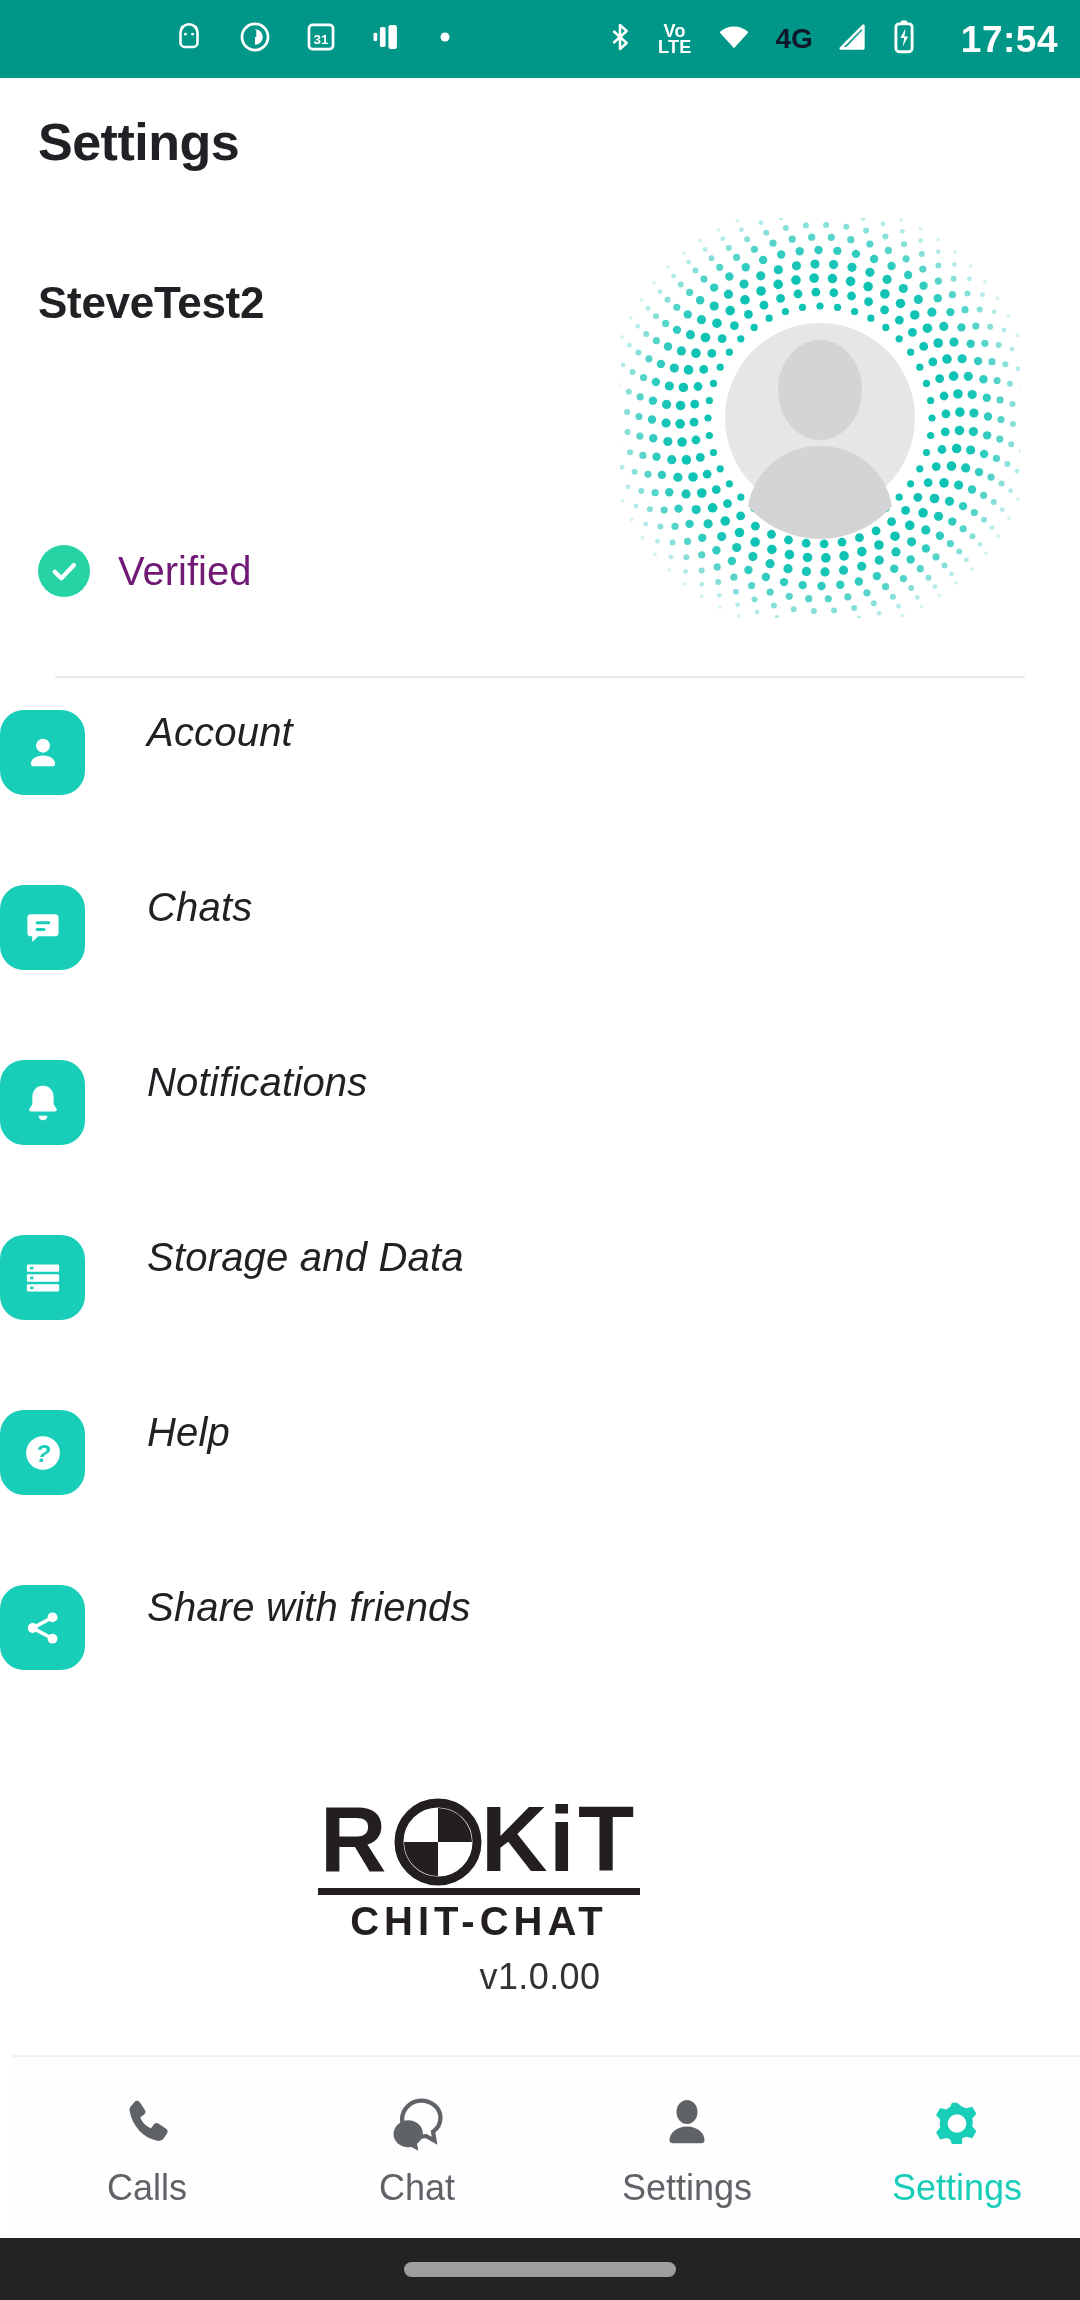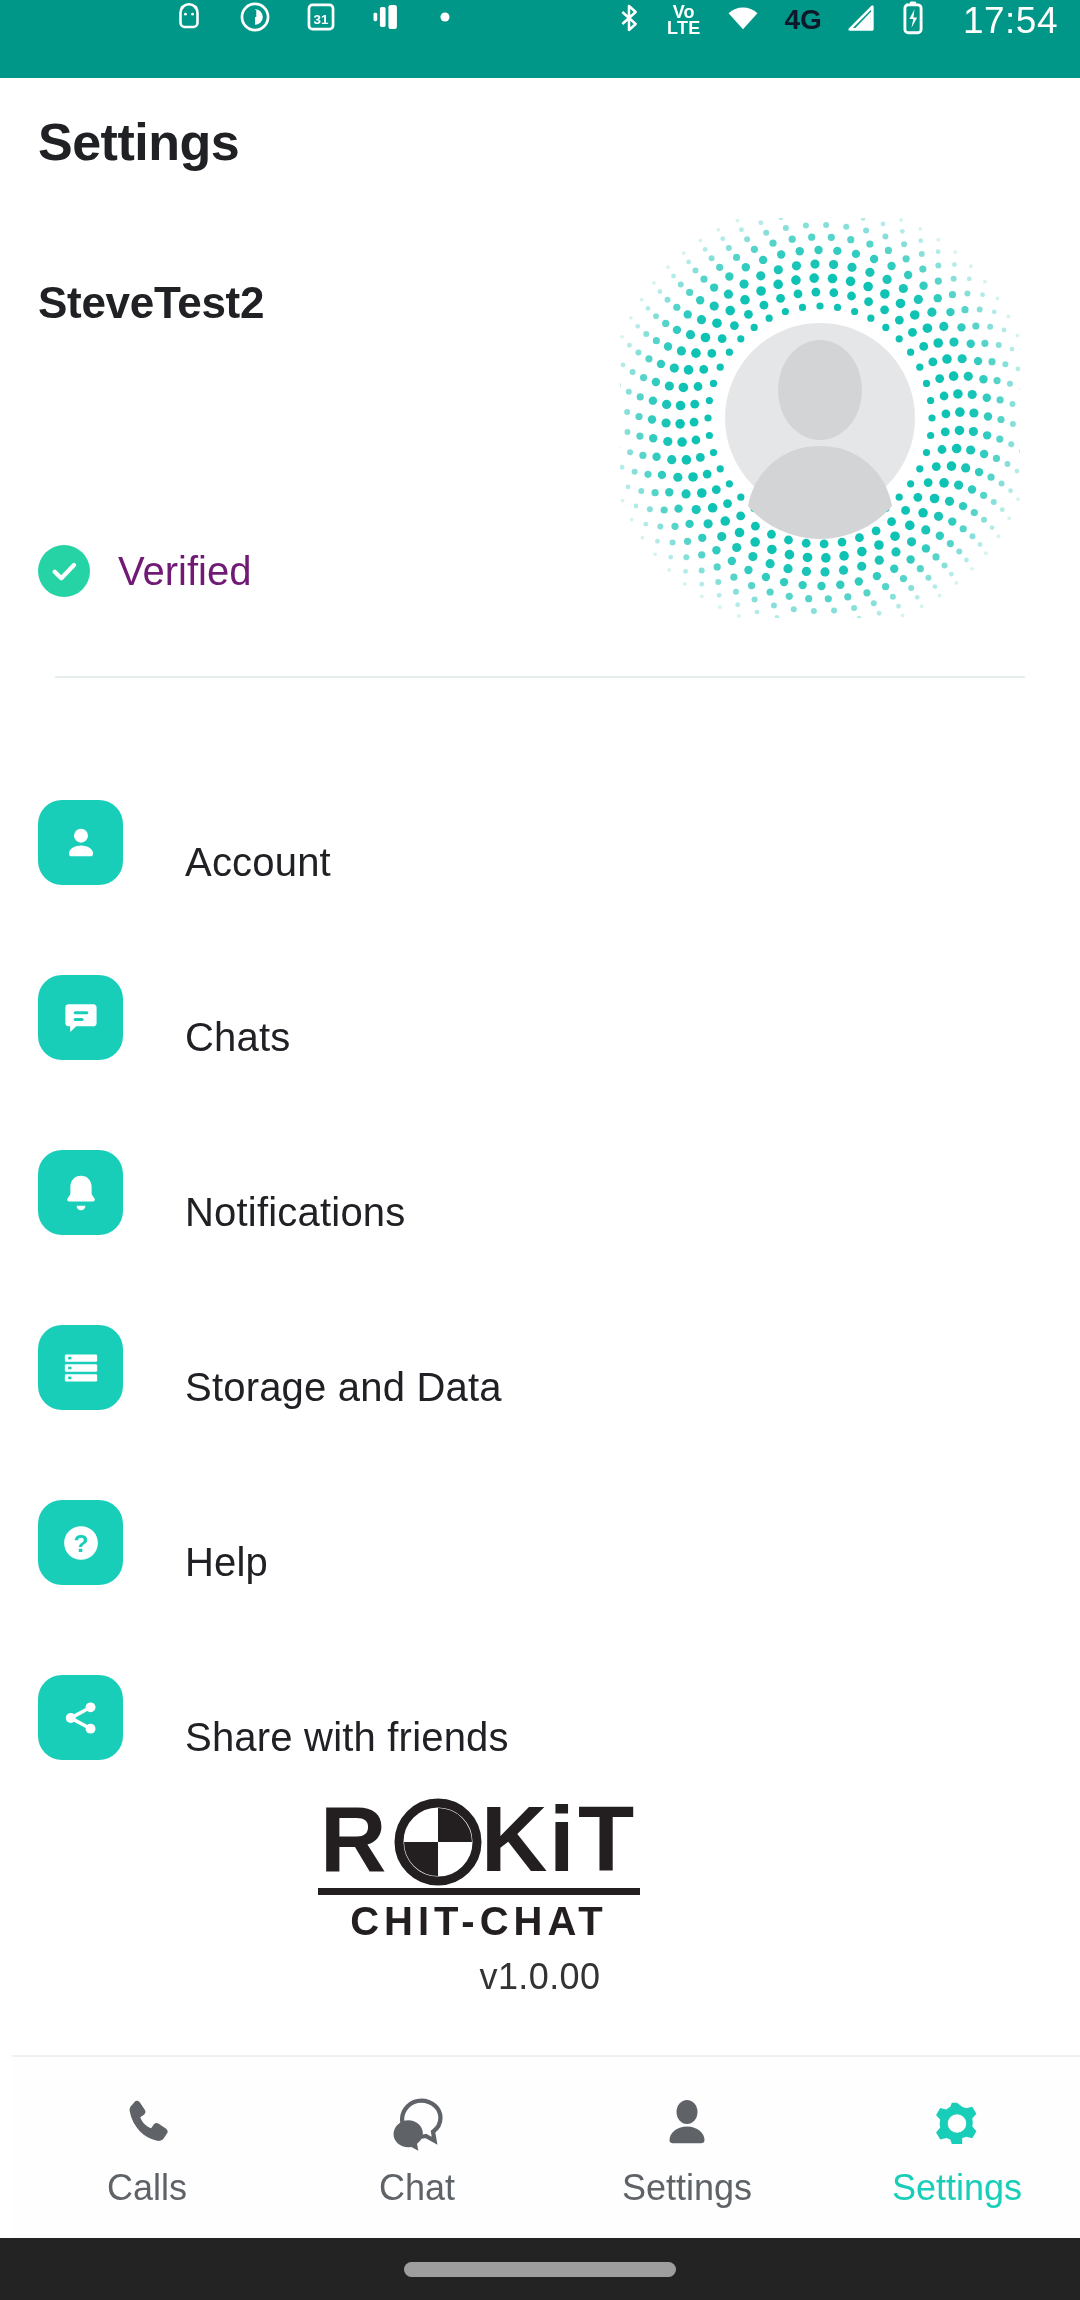--- a/index.html
+++ b/index.html
@@ -9,30 +9,30 @@
     background:#ffffff;
     overflow:hidden;
     position:relative;
   }
 
   
   .status-bar{
     position:absolute; top:0; left:0;
     width:1080px; height:78px;
     background:#009688;
-    display:flex; align-items:flex-start;
+    display:flex; align-items:center;
     padding:0 22px 0 22px;
     color:#ffffff;
   }
   .sb-left{ display:flex; align-items:center; gap:32px; margin-left:150px;}
   .sb-right{ display:flex; align-items:center; gap:22px; margin-left:auto;}
   .sb-ico{ display:block; }
   .sb-clock{
-    font-size:37px; font-weight:400; letter-spacing:.5px;
-    margin-left:15px; color:#fff; line-height:1;
+    font-size:37px; font-weight:700; letter-spacing:.5px;
+    margin-left:22px; color:#fff; line-height:1;
   }
   .volte{
     display:flex; flex-direction:column; align-items:center;
     font-size:18px; font-weight:700; line-height:16px; letter-spacing:.3px;
   }
   .net4g{ font-size:28px; font-weight:700; color:#0f172a; letter-spacing:0;}
 
   
   .page-title{
     position:absolute; left:38px; top:112px;
@@ -71,22 +71,22 @@
   .divider{
     position:absolute; left:55px; top:676px;
     width:970px; height:2px; background:#e6eeec;
   }
 
   
   .menu{
     position:absolute; left:0; top:710px; width:1080px;
   }
   .menu-item{
-    display:flex; align-items:flex-end;
-    height:175px; padding-left:38px;
+    display:flex; align-items:flex-start;
+    height:175px; font-style:italic;
   }
   .menu-icon{
     width:85px;height:85px;border-radius:24px;
     background:#19CEB9;
     display:flex;align-items:center;justify-content:center;
     flex:0 0 auto;
   }
   .menu-label{
     margin-left:62px;
     font-size:40px; color:#202124; font-weight:400;

